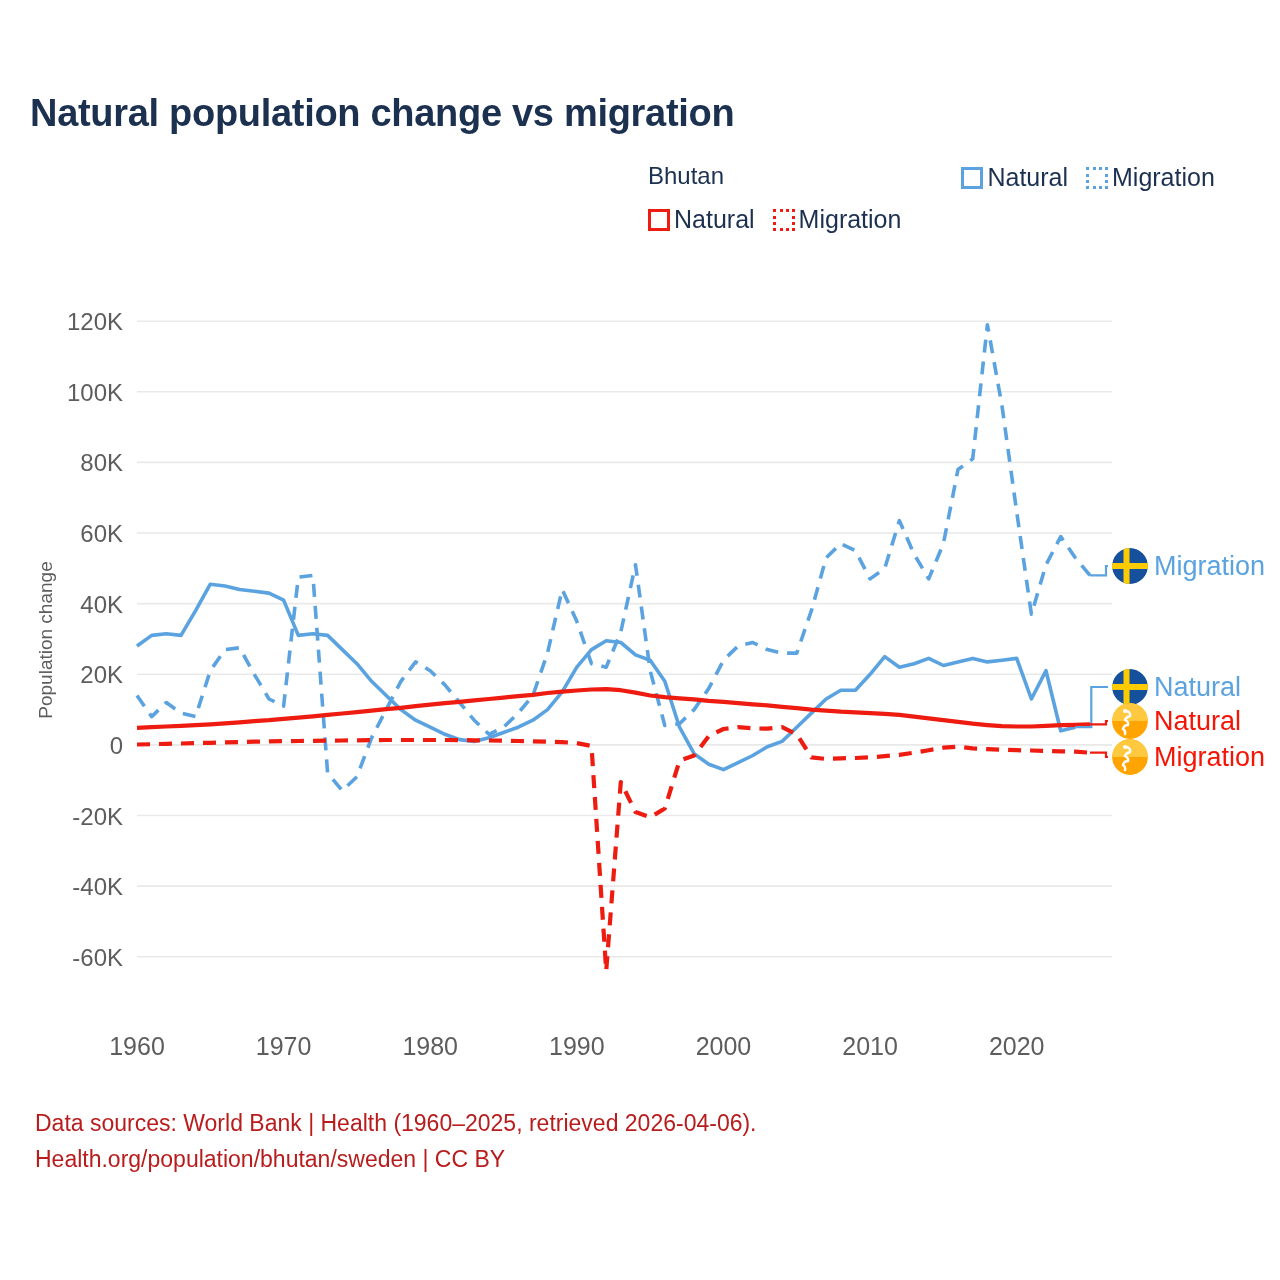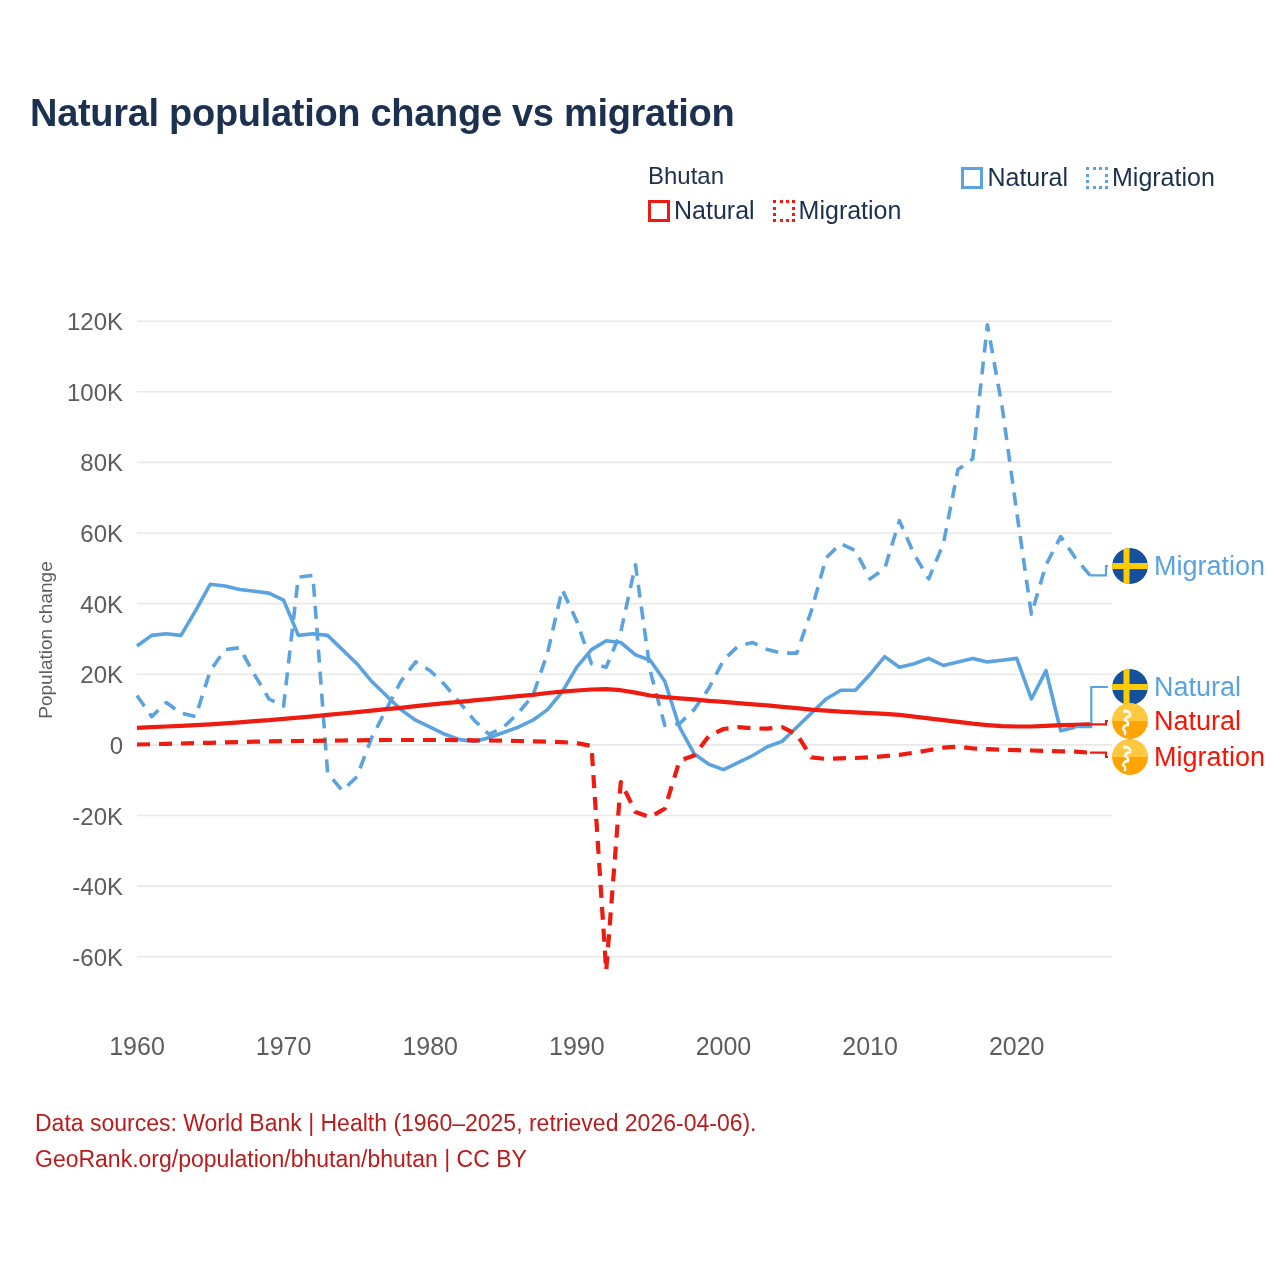--- a/index.html
+++ b/index.html
@@ -32,21 +32,21 @@
     position: absolute;
     left: 648px;
     top: 163px;
     display: flex;
     gap: 60px;
   }
   .legend-group { display: flex; flex-direction: column; }
   .legend-country {
     font-size: 24px;
     color: #1c3050;
-    margin-bottom: 7px;
+    margin-bottom: 16px;
     line-height: 1.1;
   }
   .legend-row { display: flex; align-items: center; gap: 18px; }
   .legend-item { display: flex; align-items: center; gap: 4px; }
   .legend-swatch {
     width: 22px; height: 22px;
     background: #ffffff;
     box-sizing: border-box;
   }
   .sw-solid-red   { border: 3px solid #ee1b10; }
@@ -241,14 +241,14 @@
       <path d="M0 18 A18 18 0 0 1 36 18 L0 18 Z" fill="#ffc93f"></path>
       <path d="M14 8 q5 1 4 5 q-4 1 -5 4 q4 2 3 5 q-4 0 -5 4 q3 2 2 5" fill="none" stroke="#ffffff" stroke-width="2.4" stroke-linecap="round"></path>
       <circle cx="13" cy="8" r="2" fill="#ffffff"></circle>
     </svg>
   </span>
   <span class="end-label-text t-red">Migration</span>
 </div>
 
 <div id="footer">
   <div>Data sources: World Bank | Health (1960–2025, retrieved 2026-04-06).</div>
-  <div>GeoRank.org/population/bhutan/bhutan | CC BY</div>
+  <div>Health.org/population/bhutan/sweden | CC BY</div>
 </div>
 
 </body></html>

